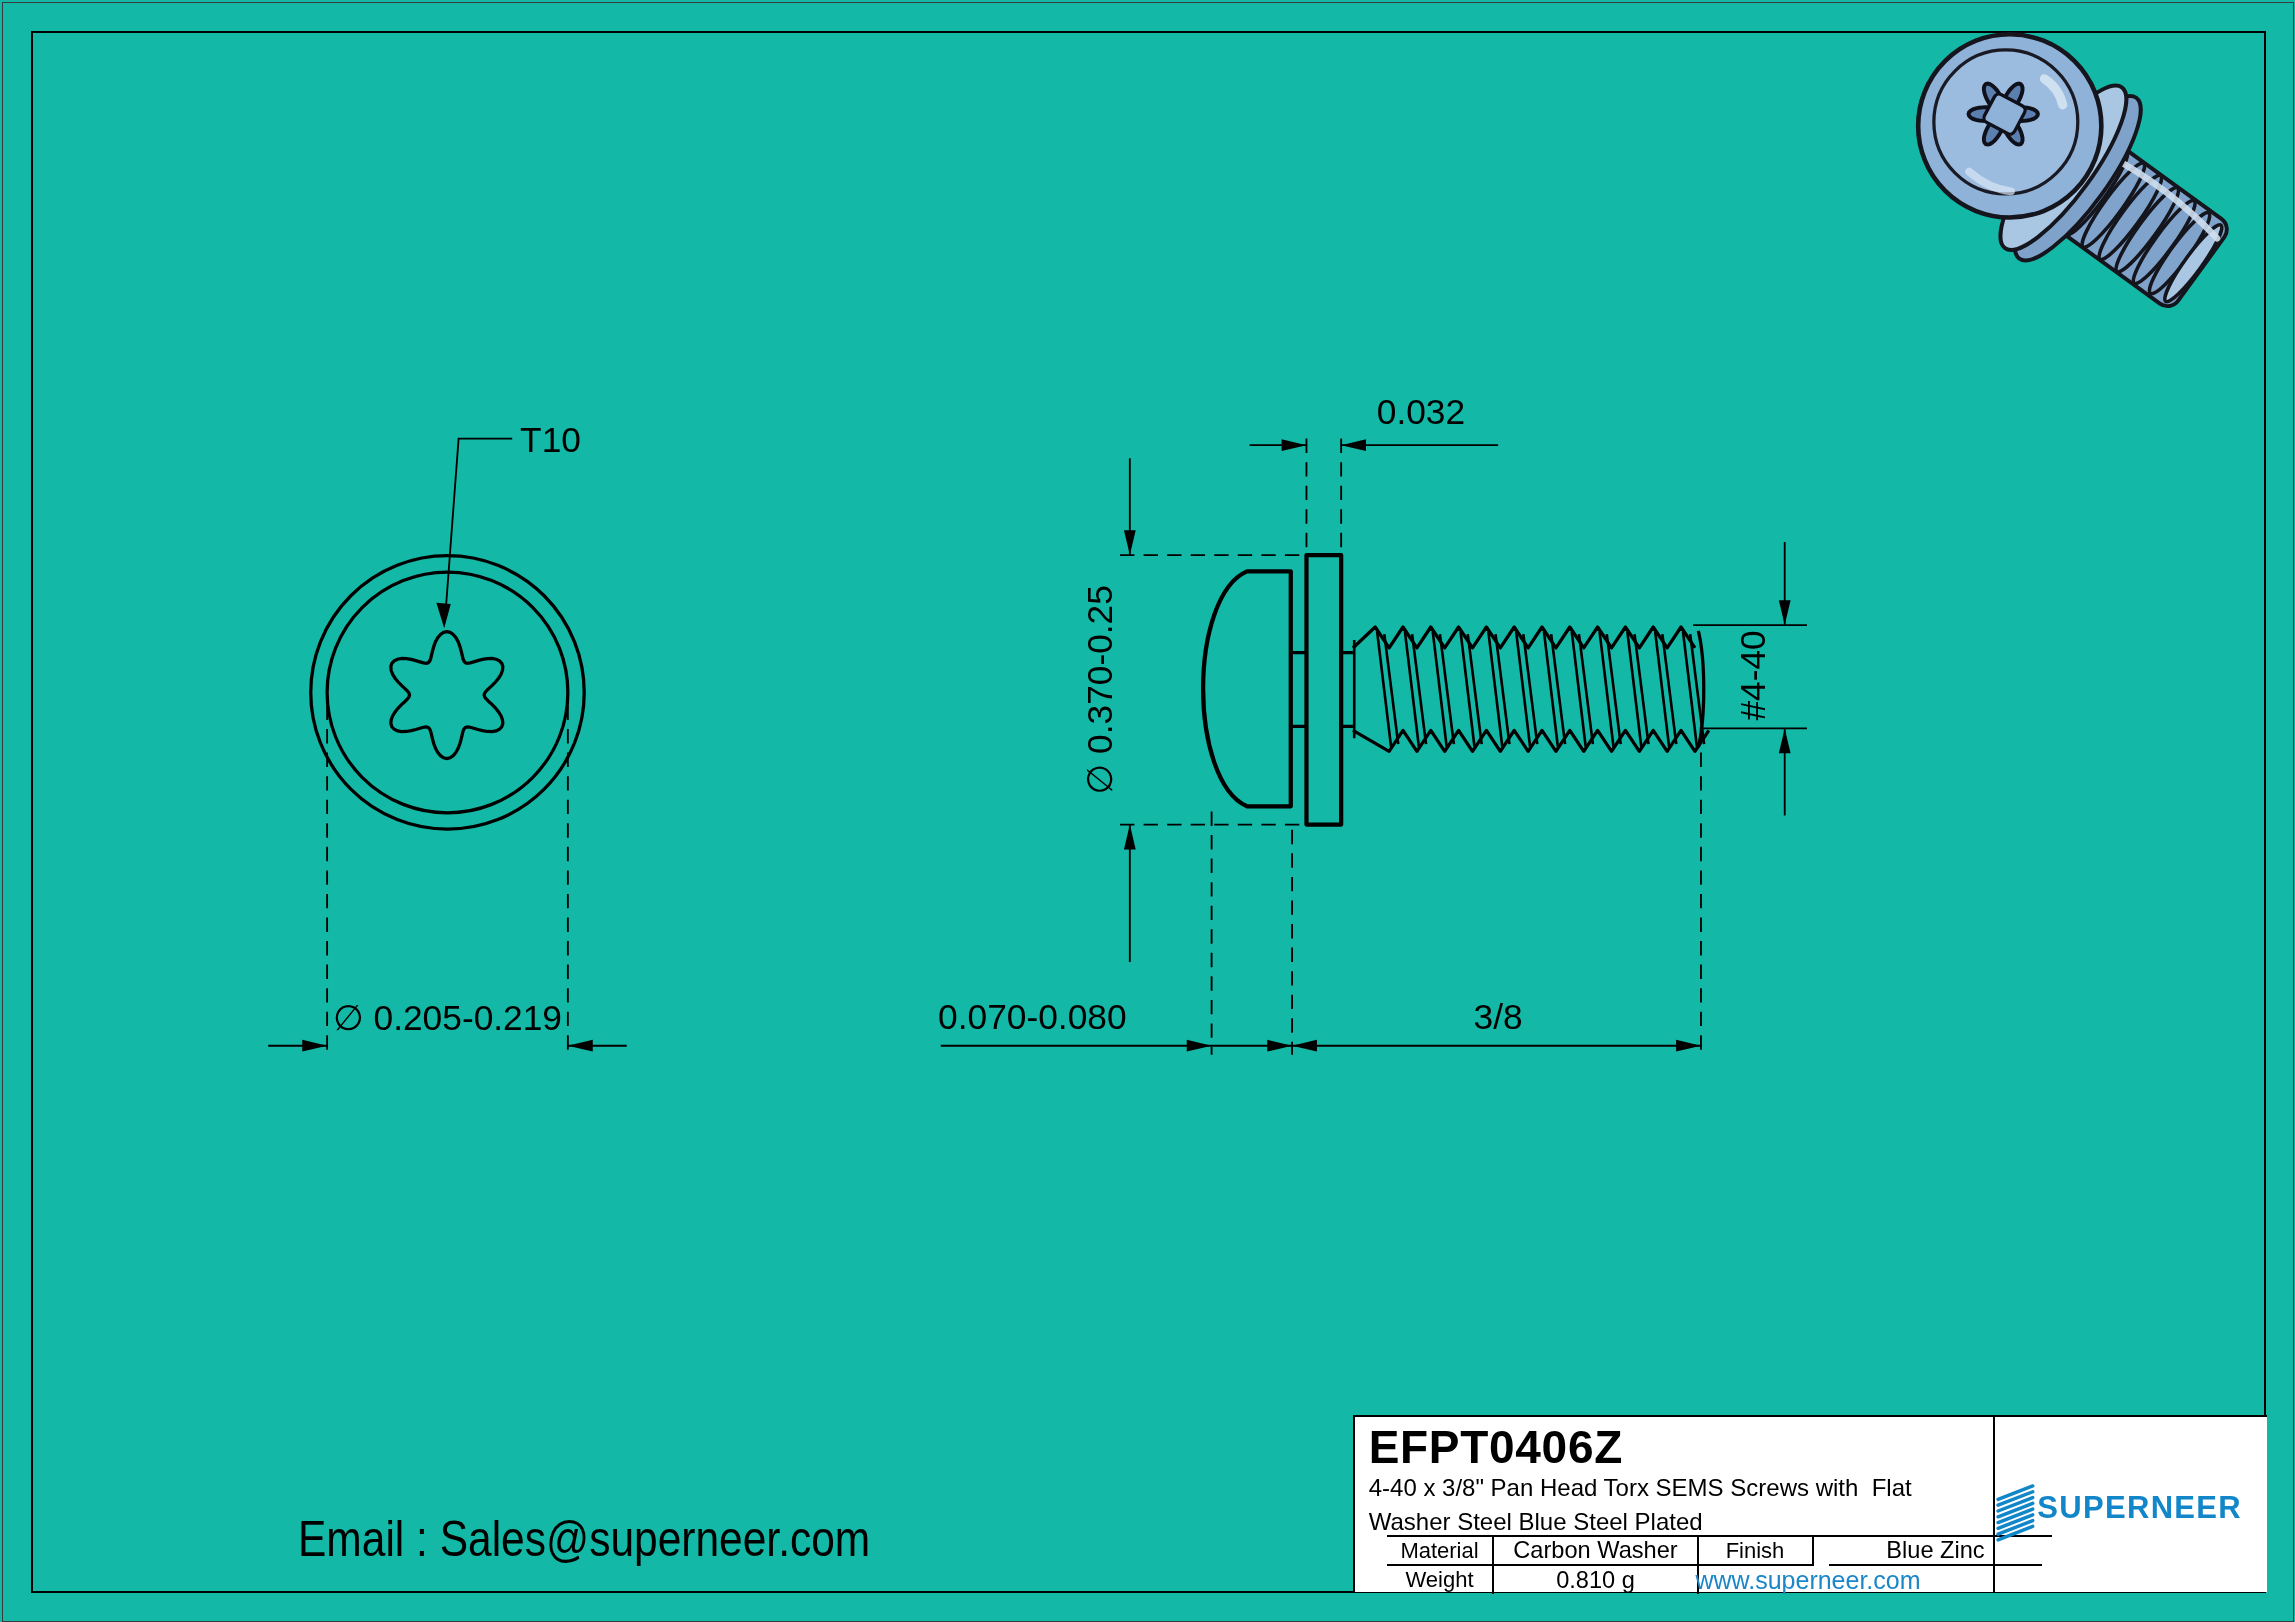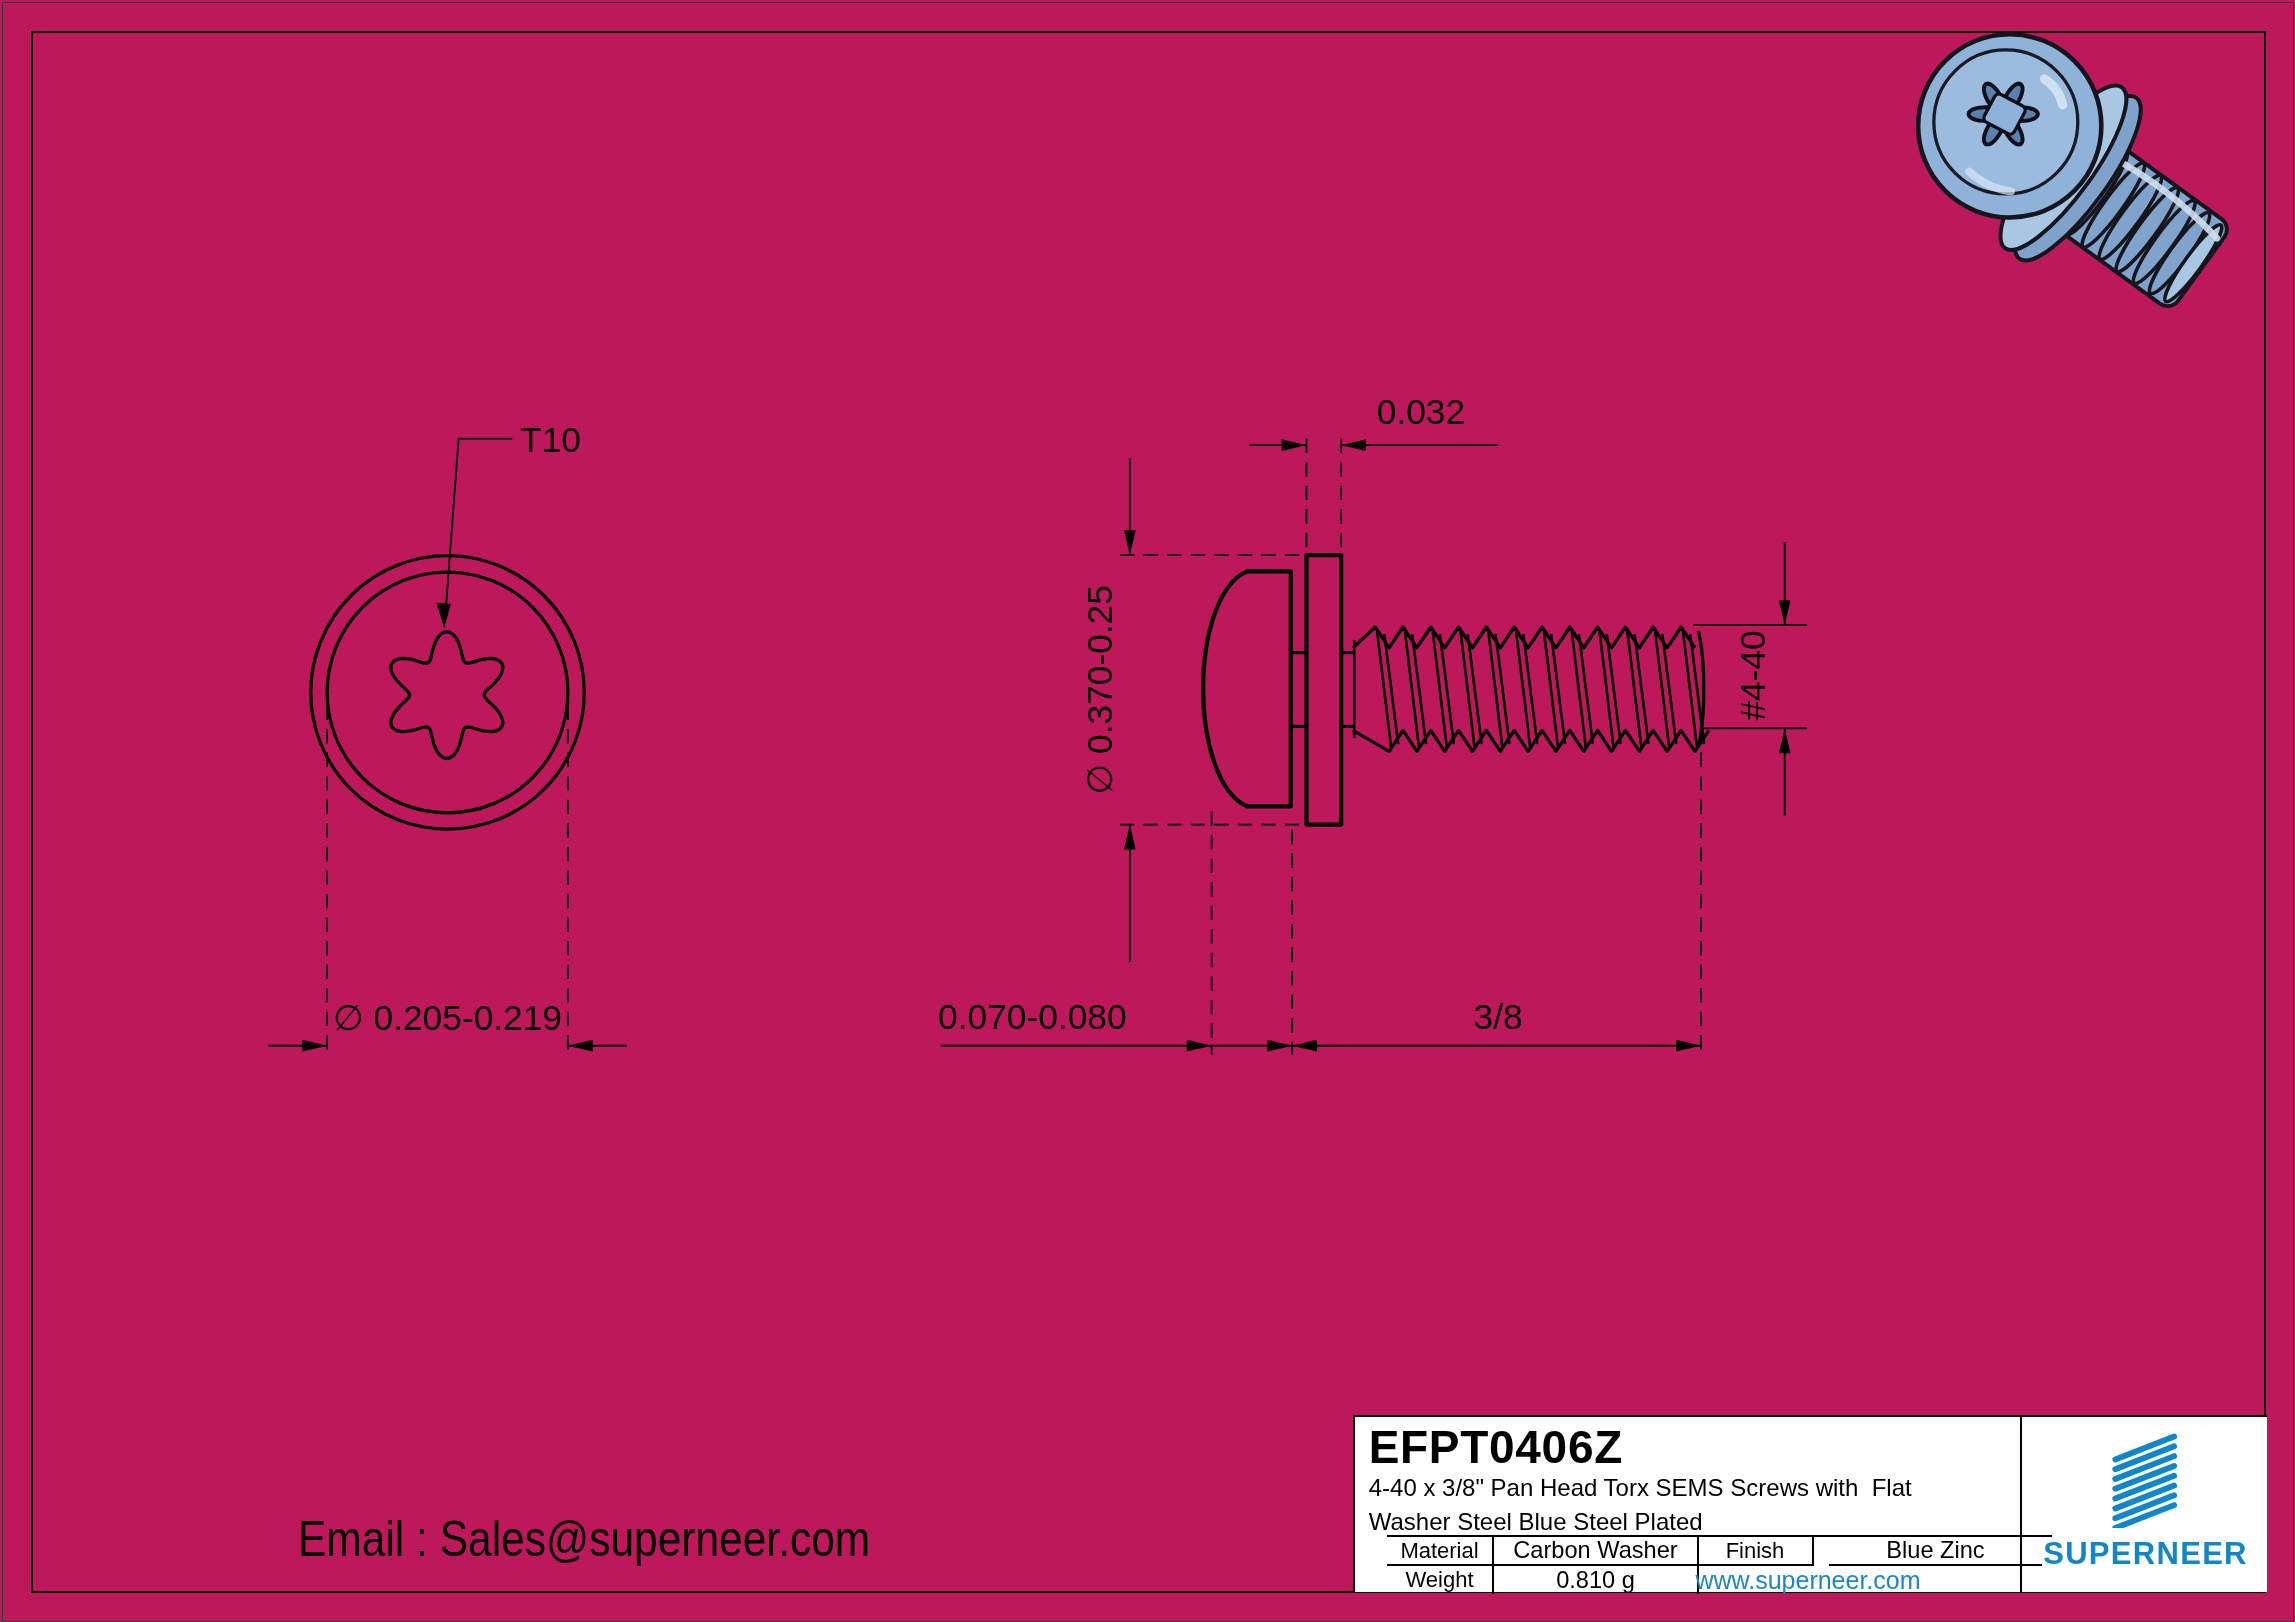--- a/index.html
+++ b/index.html
@@ -1,16 +1,16 @@
 <!DOCTYPE html>
 <html style="font-size:10.5px"><head>
 <meta charset="utf-8">
 <style>
   html,body{margin:0;padding:0;background:#ffffff;}
-  .page{position:relative;width:2295px;height:1623px;background:#be185d;
+  .page{position:relative;width:2295px;height:1623px;background:#14b8a6;
         font-family:"Liberation Sans","DejaVu Sans",sans-serif;color:#000;overflow:hidden;}
   .border-outer{position:absolute;left:2px;top:2px;width:2290px;height:1618px;border:1.3px solid #3a3a3a;}
   .border-inner{position:absolute;left:31px;top:31px;width:2231px;height:1558px;border:2.6px solid #000;}
   svg.drawing{position:absolute;left:0;top:0;width:2295px;height:1623px;}
 
   
   .obj{fill:none;stroke:#000;stroke-width:6.5;stroke-linejoin:round;}
   .obj-thin{fill:none;stroke:#000;stroke-width:5;}
   .thread{fill:none;stroke:#000;stroke-width:5;stroke-linejoin:round;}
   .dim{fill:none;stroke:#000;stroke-width:2.8;}
@@ -29,22 +29,22 @@
   .tb-cell{position:absolute;box-sizing:border-box;display:flex;align-items:center;justify-content:center;
            font-size:22px;border-right:2px solid #000;}
   .r1{top:0;height:29.4px;border-bottom:2px solid #000;}
   .r2{top:29.4px;height:28px;}
   .c-label1{left:0;width:107px;}
   .c-val1{left:107px;width:205px;font-size:23.6px;}
   .c-label2{left:311px;width:116px;}
   .c-val2{left:442px;width:213px;border-right:none;font-size:23.6px;}
   .c-site{left:107px;width:628px;border-right:none;}
   .site-link{color:#1b86c8;font-size:25px;text-decoration:none;}
-  .tb-logo{position:absolute;left:665px;top:0;width:247px;height:175px;border-left:2px solid #000;
-           display:flex;flex-direction:column;align-items:center;justify-content:flex-start;}
+  .tb-logo{position:absolute;left:638px;top:0;width:247px;height:175px;border-left:2px solid #000;
+           display:flex;flex-direction:row;align-items:center;justify-content:flex-start;}
   .logo-mark{margin-top:13px;}
   .brand{font-size:31px;font-weight:bold;color:#1186c8;letter-spacing:1.3px;margin-top:7.9px;}
 
   .email{position:absolute;left:298px;top:1510px;font-size:50px;color:#000;
          transform:scaleX(0.85);transform-origin:left center;white-space:nowrap;letter-spacing:0px;}
 </style>
 </head>
 <body>
 
 <div class="page">

